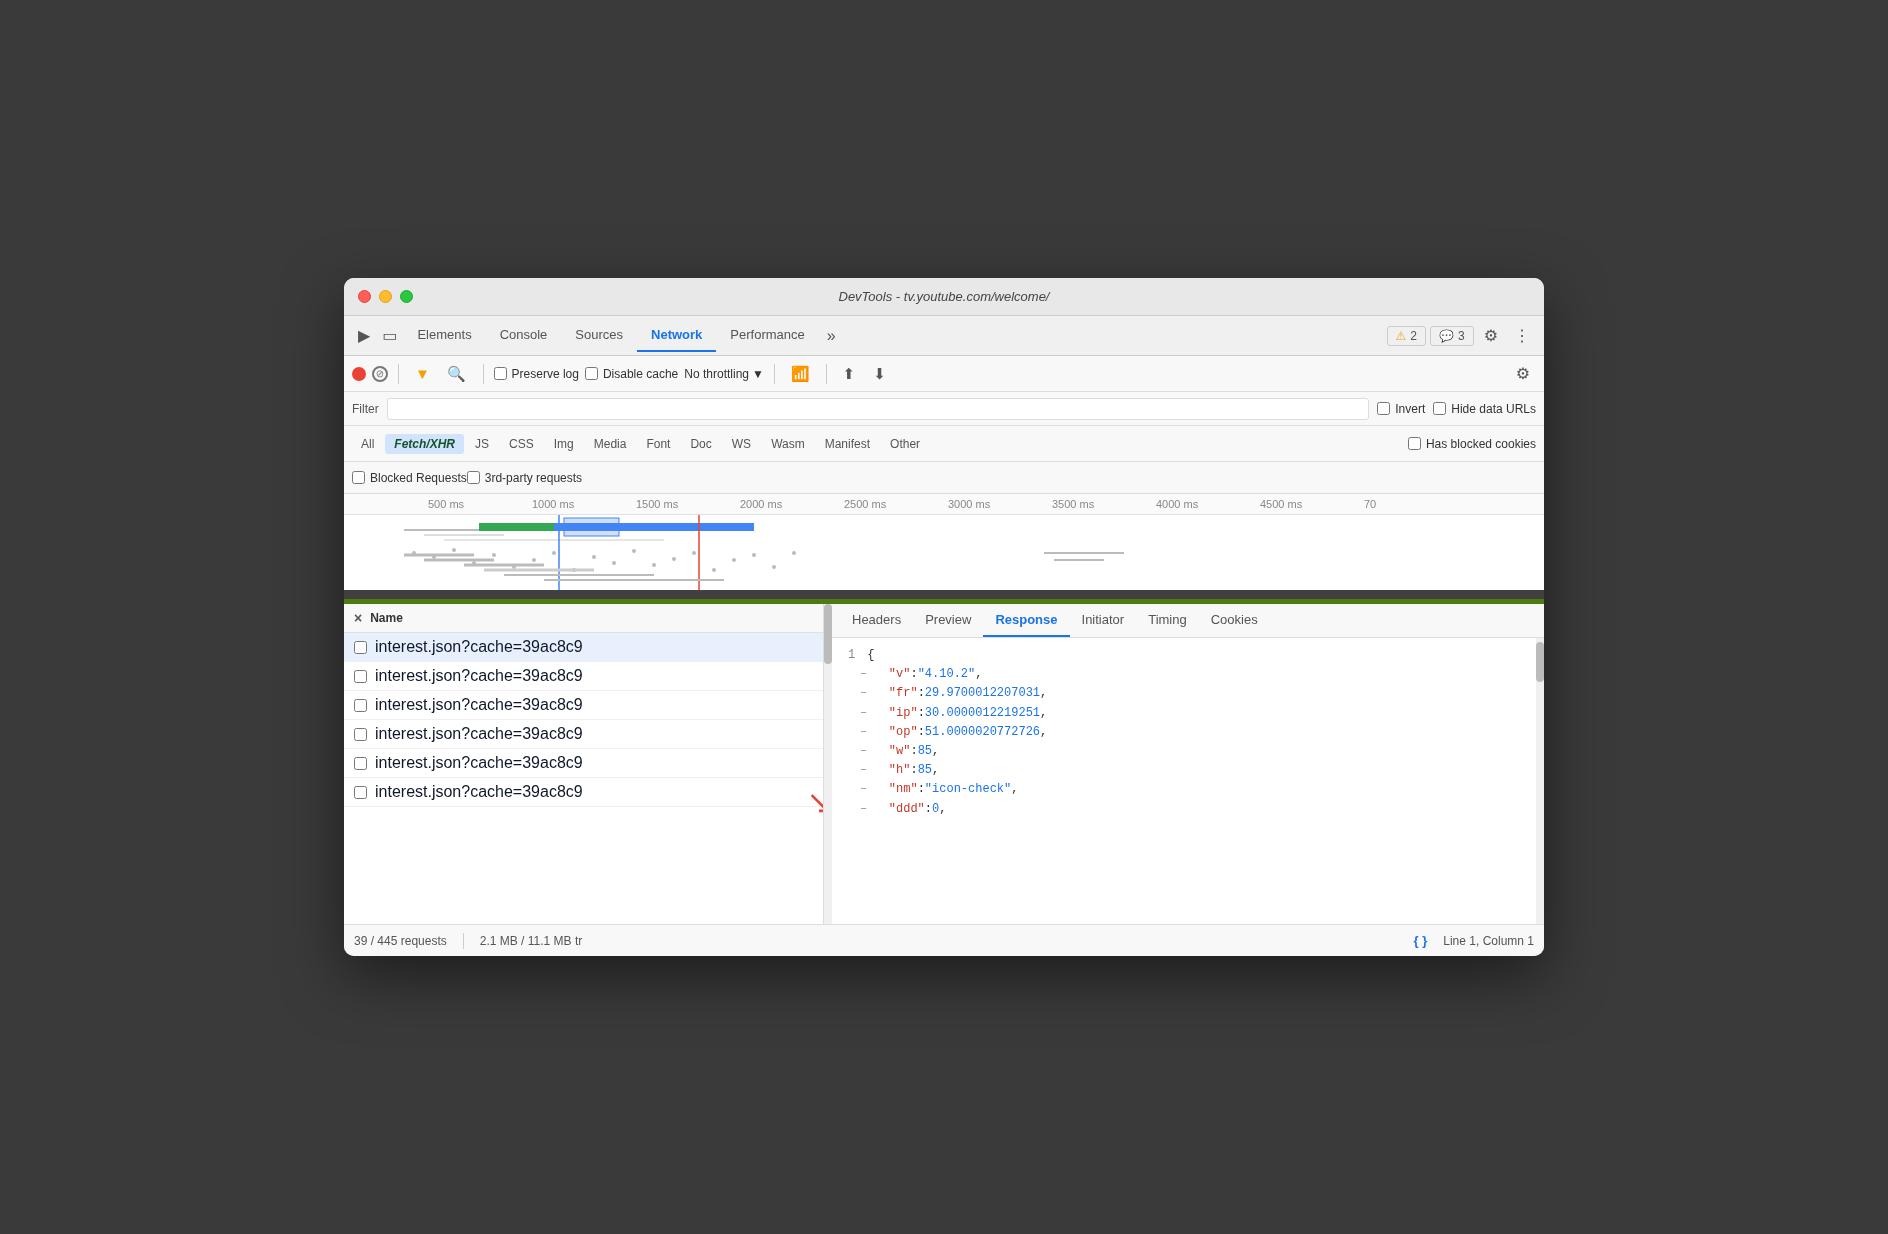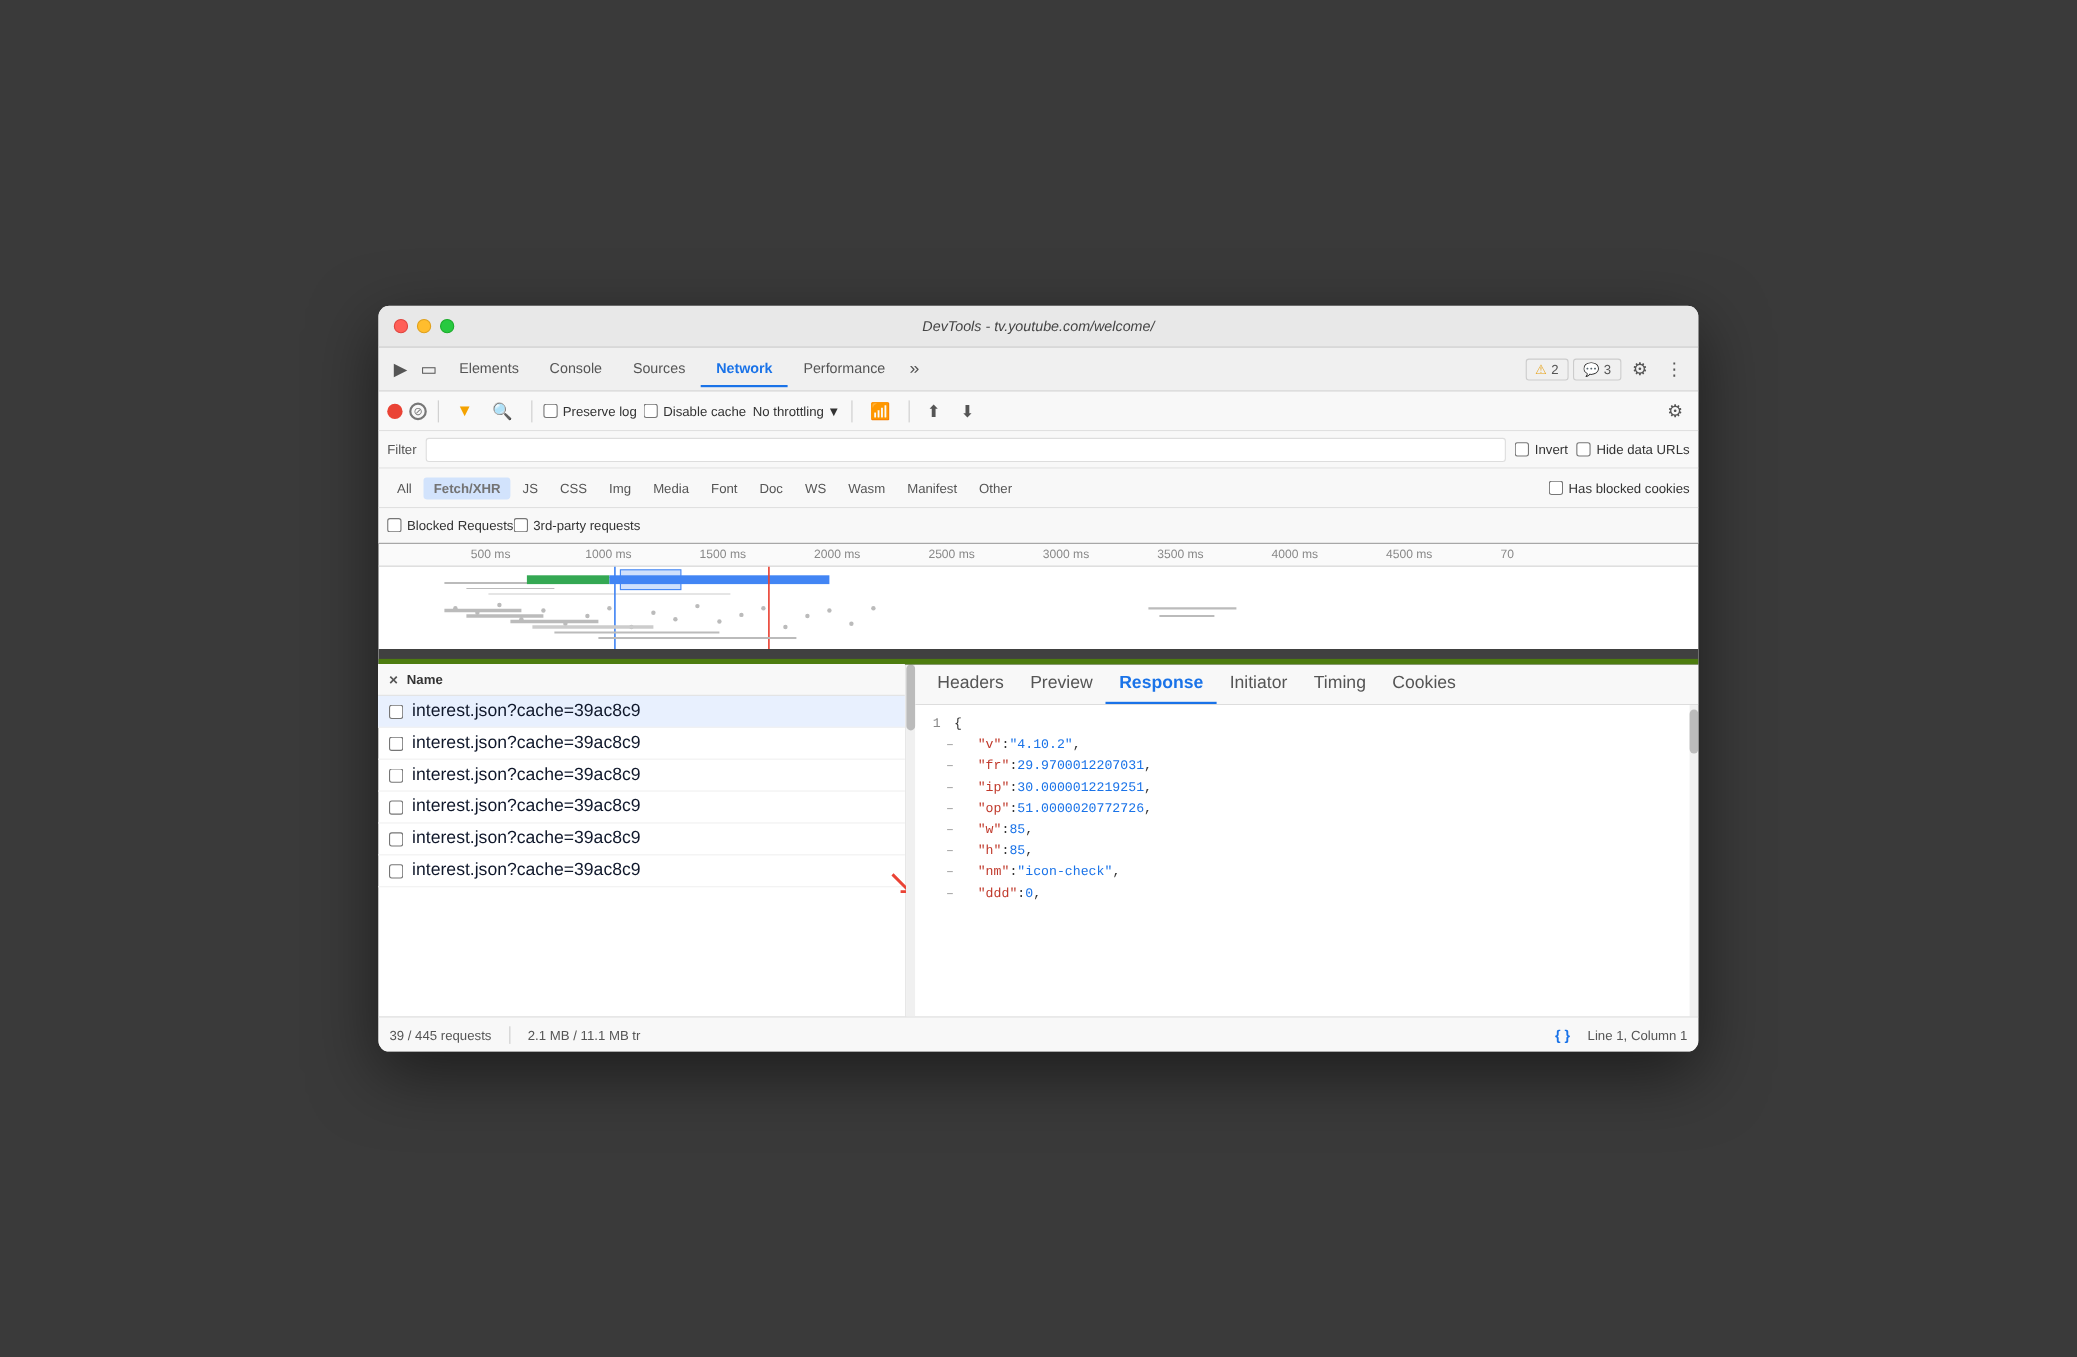--- a/index.html
+++ b/index.html
@@ -178,22 +178,23 @@
       padding: 3px 9px;
       font-size: 12px;
       color: #555;
       background: none;
       border: none;
       cursor: pointer;
       border-radius: 3px;
     }
     .filter-type-btn.active {
       background: #d2e3fc;
-      color: #737373;
+      color: #14532d;
       font-weight: 600;
+      font-style: italic;
     }
     .extra-filters {
       background: #f8f8f8;
       border-bottom: 1px solid #ddd;
       display: flex;
       align-items: center;
       padding: 4px 8px;
       height: 32px;
     }
     .timeline-area {
@@ -290,21 +291,21 @@
       overflow: hidden;
     }
     .detail-tabs {
       display: flex;
       border-bottom: 1px solid #ddd;
       background: #f8f8f8;
       padding: 0 8px;
     }
     .detail-tab {
       padding: 8px 12px;
-      font-size: 16px;
+      font-size: 13px;
       color: #555;
       cursor: pointer;
       border-bottom: 2px solid transparent;
     }
     .detail-tab.active {
       color: #1a73e8;
       border-bottom: 2px solid #1a73e8;
       font-weight: 600;
     }
     .response-content {

